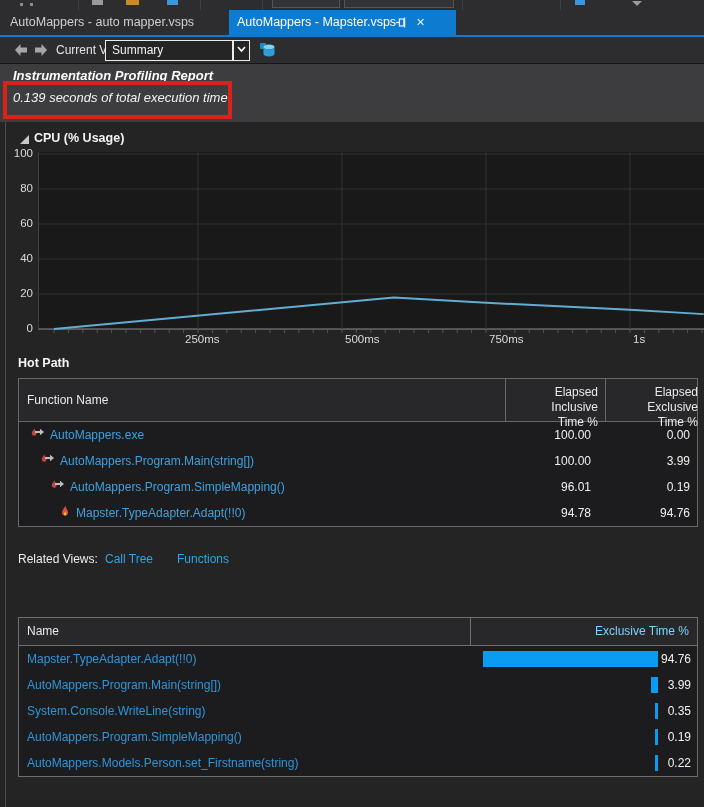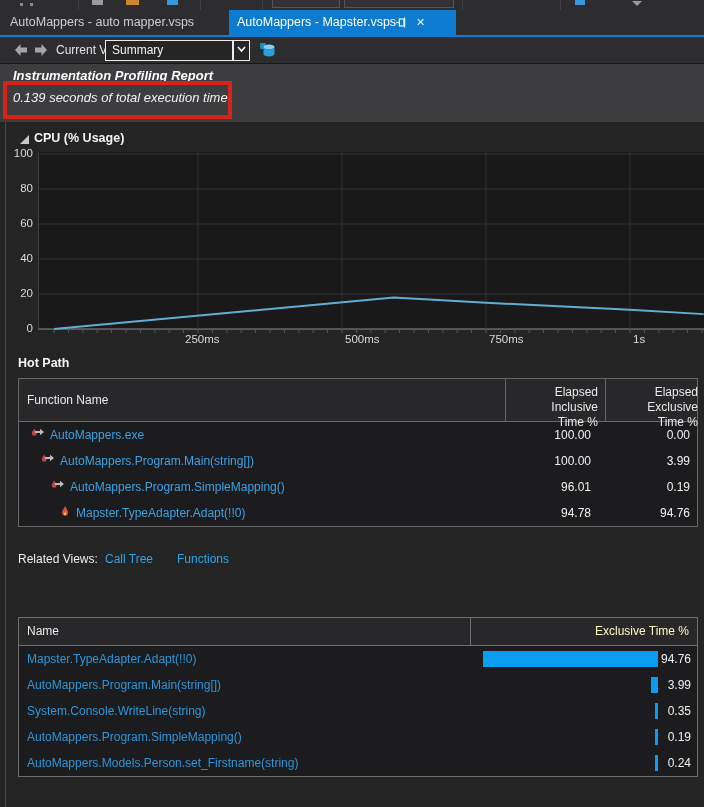--- a/index.html
+++ b/index.html
@@ -67,21 +67,21 @@
   .ind0{padding-left:10px;} .ind1{padding-left:20px;} .ind2{padding-left:30px;} .ind3{padding-left:40px;}
 
   
   .rel-label{top:552px;left:18px;color:#ededed;}
   .rel-link{position:absolute;top:552px;color:#2ea4e5;}
 
   
   .fn-table{top:617px;left:18px;width:678px;background:#1c1c1e;border:1px solid #6f6f6f;}
   .fn-header{display:flex;height:27px;background:#28282a;border-bottom:1px solid #6f6f6f;}
   .fn-h-name{flex:0 0 443px;line-height:27px;padding-left:8px;color:#e9e9e9;}
-  .fn-h-col{flex:1 1 auto;line-height:27px;text-align:right;padding-right:8px;color:#fef9c3;border-left:1px solid #6f6f6f;padding-left:16px;}
+  .fn-h-col{flex:1 1 auto;line-height:27px;text-align:right;padding-right:8px;color:#7dd3fc;border-left:1px solid #6f6f6f;padding-left:16px;}
   .fn-row{position:relative;height:26px;}
   .fn-link{position:absolute;left:8px;top:0;height:26px;line-height:26px;color:#3095d8;white-space:nowrap;}
   .fn-bar{position:absolute;right:39px;top:5px;height:16px;background:#0a9cf0;}
   .fn-val{position:absolute;right:6px;top:0;height:26px;line-height:26px;text-align:right;color:#f0f0f0;}
 </style>
 </head>
 <body>
 
 <div class="screen">
 
@@ -331,17 +331,17 @@
       <span class="fn-val">0.35</span>
     </div>
     <div class="fn-row">
       <span class="fn-link">AutoMappers.Program.SimpleMapping()</span>
       <div class="fn-bar" style="width: 3px;"></div>
       <span class="fn-val">0.19</span>
     </div>
     <div class="fn-row">
       <span class="fn-link">AutoMappers.Models.Person.set_Firstname(string)</span>
       <div class="fn-bar" style="width: 3px;"></div>
-      <span class="fn-val">0.24</span>
+      <span class="fn-val">0.22</span>
     </div>
   </div>
 
 </div>
 
 </body></html>

